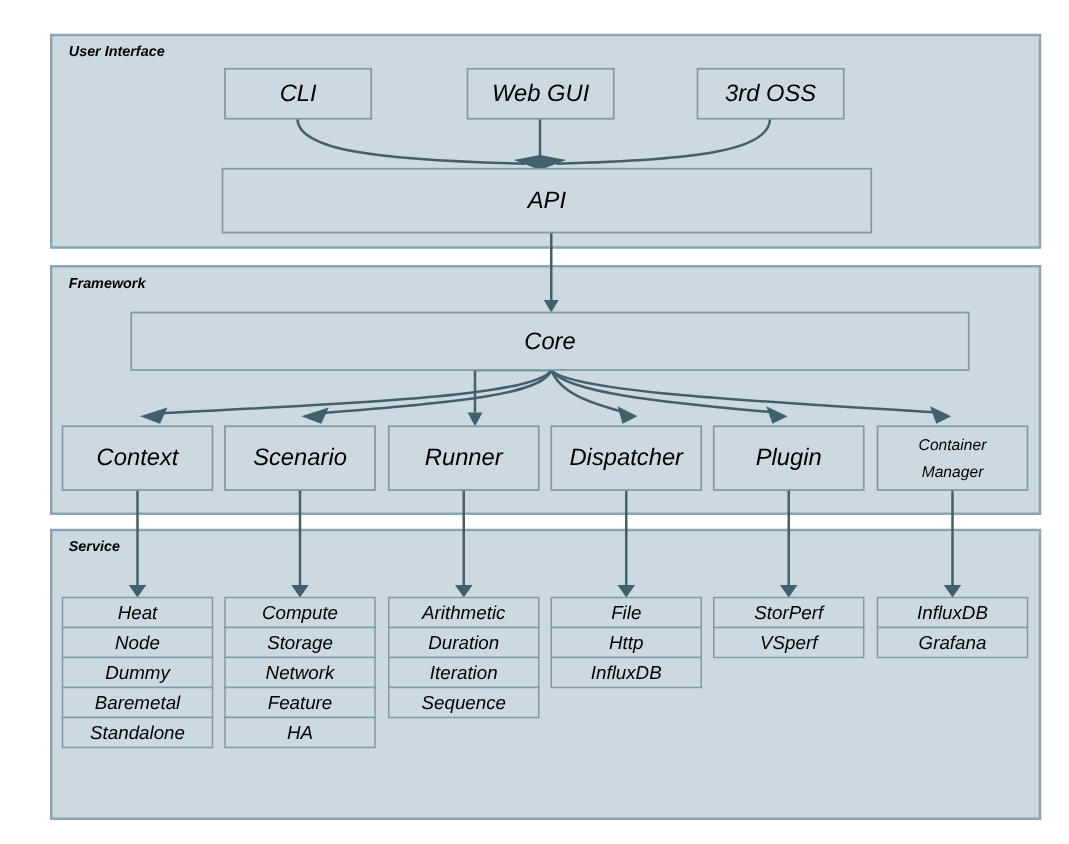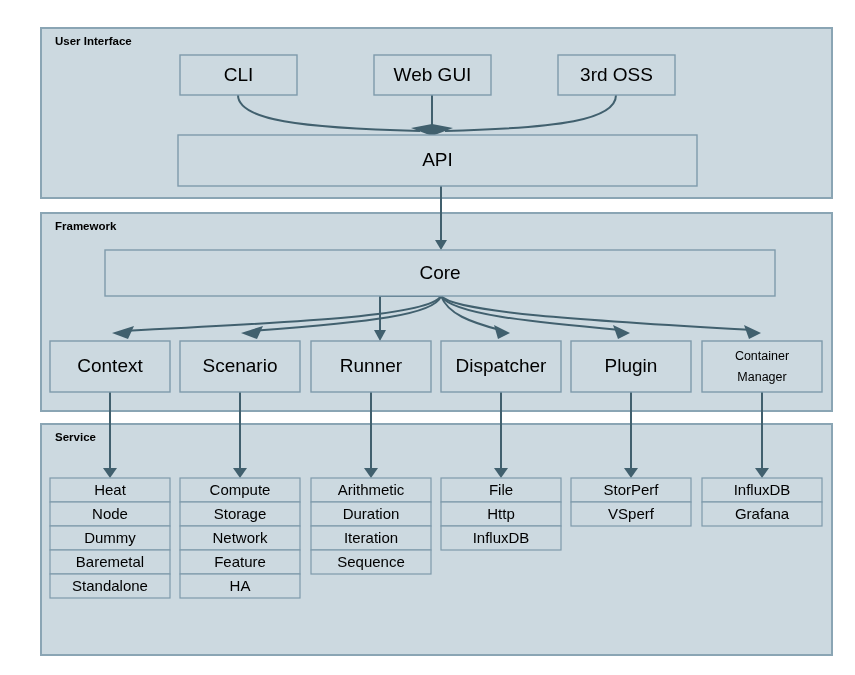--- a/index.html
+++ b/index.html
@@ -10,20 +10,21 @@
   body {
     width: 855px;
     height: 675px;
     font-family: "Liberation Sans", sans-serif;
     overflow: hidden;
   }
   #diagram-root {
     position: relative;
     width: 855px;
     height: 557px;
+    font-style: italic;
   }
   svg#diagram-svg {
     position: absolute;
     top: 0;
     left: 0;
     width: 855px;
     height: 675px;
   }
   .group-rect {
     fill: #ccd9e0;

